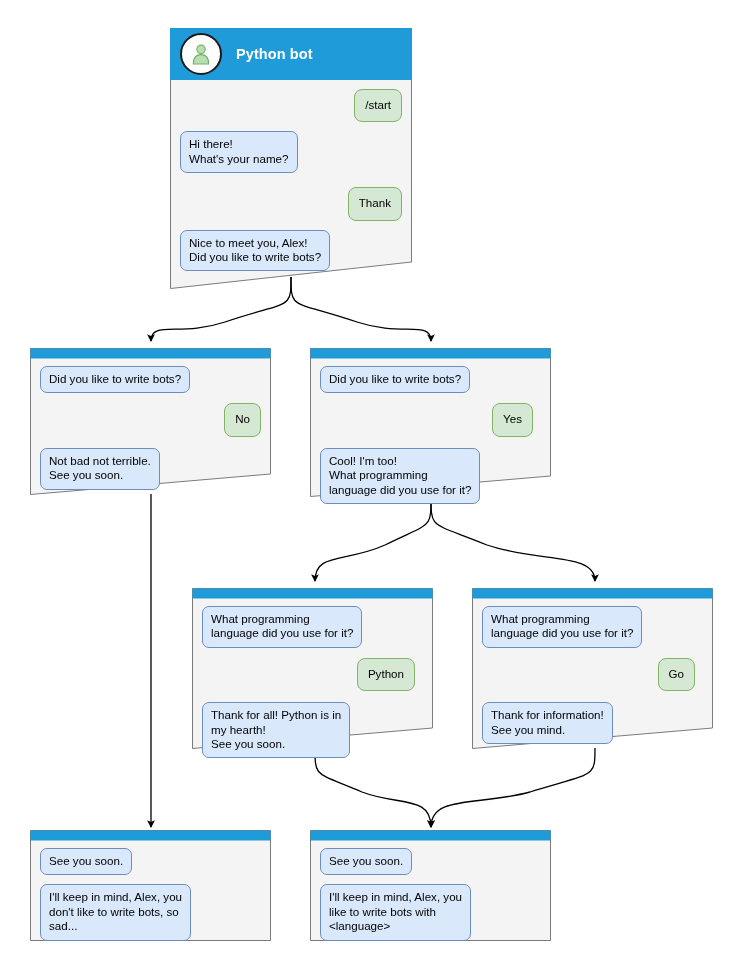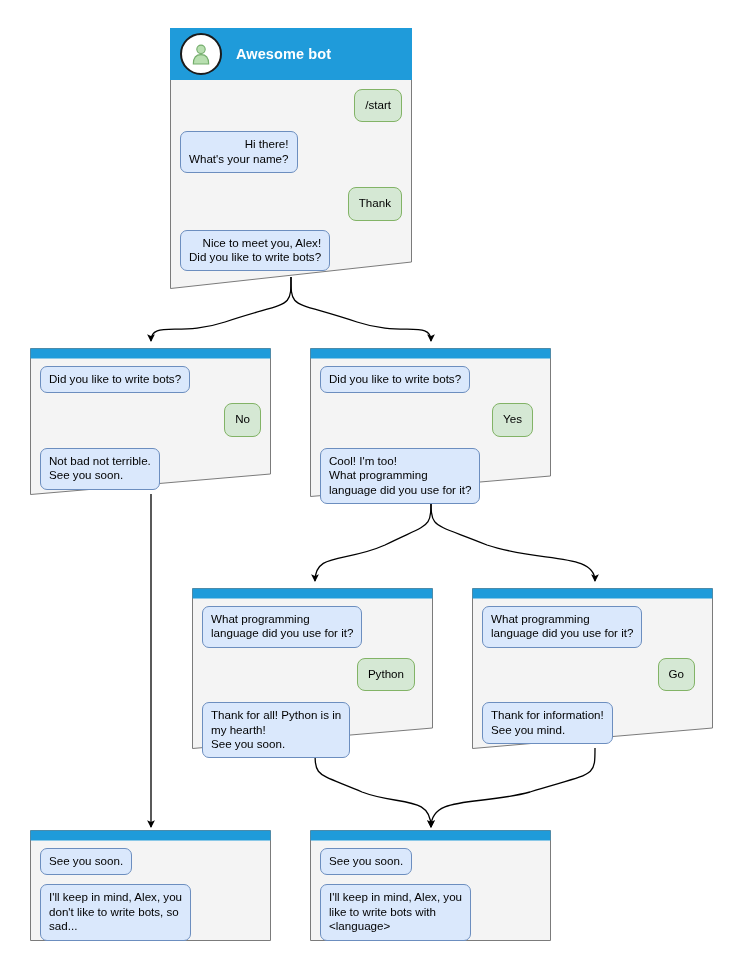--- a/index.html
+++ b/index.html
@@ -144,23 +144,23 @@
       <rect x="0.5" y="0.5" width="241" height="51" fill="#1f9bda" stroke="#1f9bda" stroke-width="1"></rect>
     </svg>
     <div class="card-inner">
       <div class="root-header">
         <div class="avatar">
           <svg width="24" height="24" viewBox="0 0 24 24">
             <circle cx="12" cy="7.3" r="4.2" fill="#b8dfb0" stroke="#74ad6c" stroke-width="1.1"></circle>
             <path d="M4.3,22 C4.3,15.2 8,12.6 12,12.6 C16,12.6 19.7,15.2 19.7,22 Z" fill="#b8dfb0" stroke="#74ad6c" stroke-width="1.1"></path>
           </svg>
         </div>
-        <div class="root-title">Awesome bot</div>
-      </div>
-      <div class="chat" style="padding-top:10px;text-align:right;">
+        <div class="root-title">Python bot</div>
+      </div>
+      <div class="chat" style="padding-top:10px;">
         <div class="row right">
           <div class="bubble user">/start</div>
         </div>
         <div class="row left">
           <div class="bubble bot">Hi there!
 What's your name?</div>
         </div>
         <div class="row right" style="margin-top:14px;">
           <div class="bubble user">Thank</div>
         </div>

